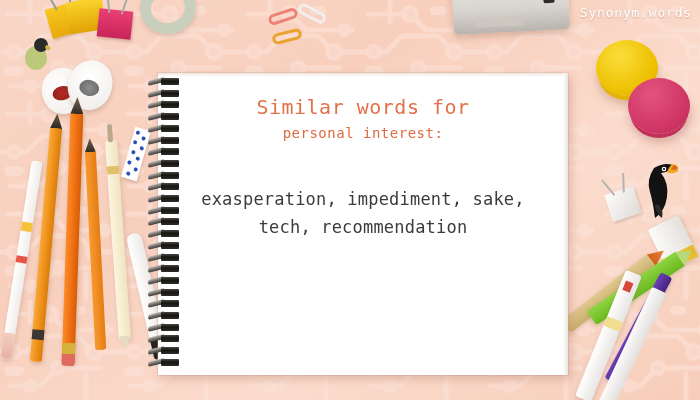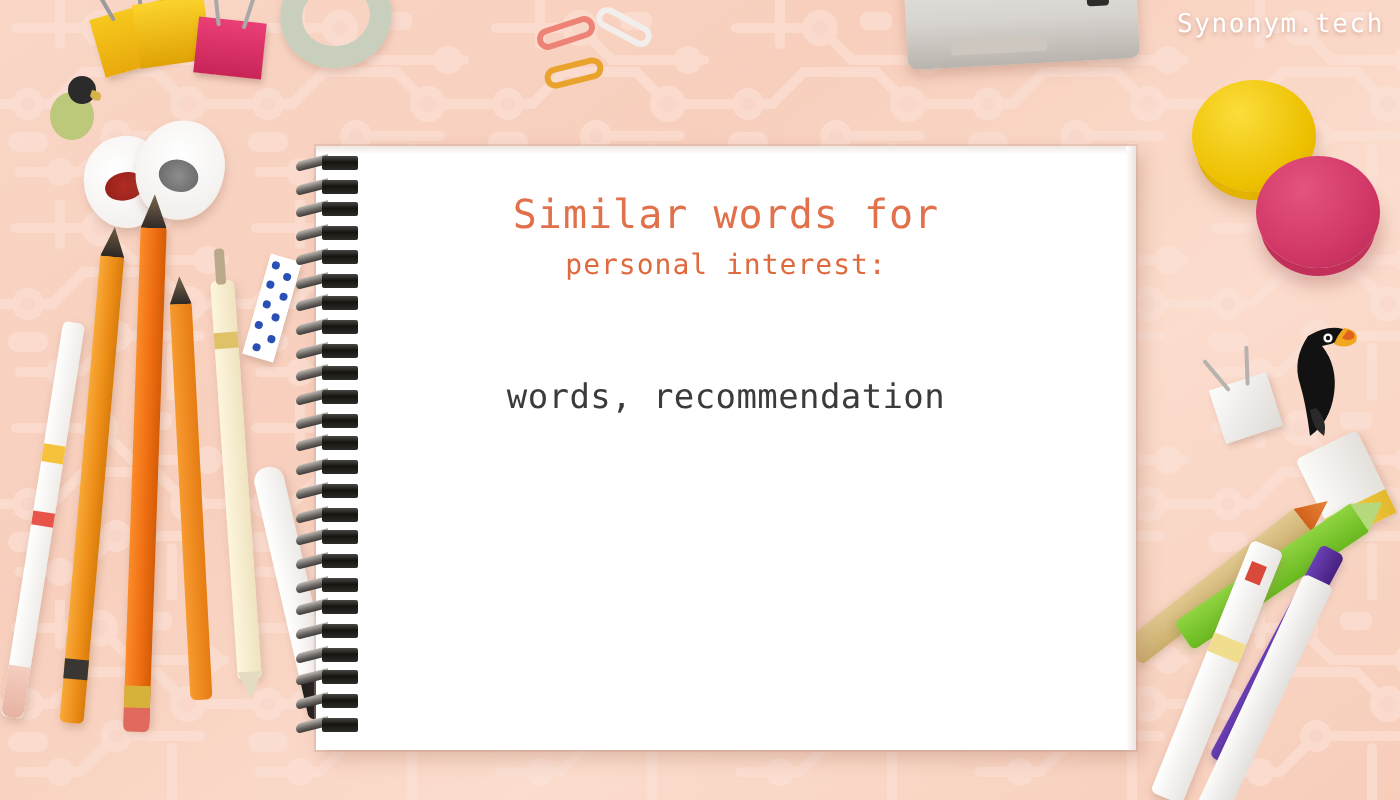--- a/index.html
+++ b/index.html
@@ -561,17 +561,18 @@
     <div class="ring" style="top: 284.8px;">
       <div class="wire"></div>
       <div class="bar"></div>
     </div>
   </div>
 
 <div class="pad-text">
   <div class="title-line1">Similar words for</div>
   <div class="title-line2">personal interest:</div>
   <div class="body-text">
-    <div>words, recommendation</div>
+    <div>exasperation, impediment, sake,</div>
+    <div>tech, recommendation</div>
   </div>
 </div>
 
-<div class="watermark">Synonym.tech</div>
+<div class="watermark">Synonym.words</div>
 
 </body></html>

